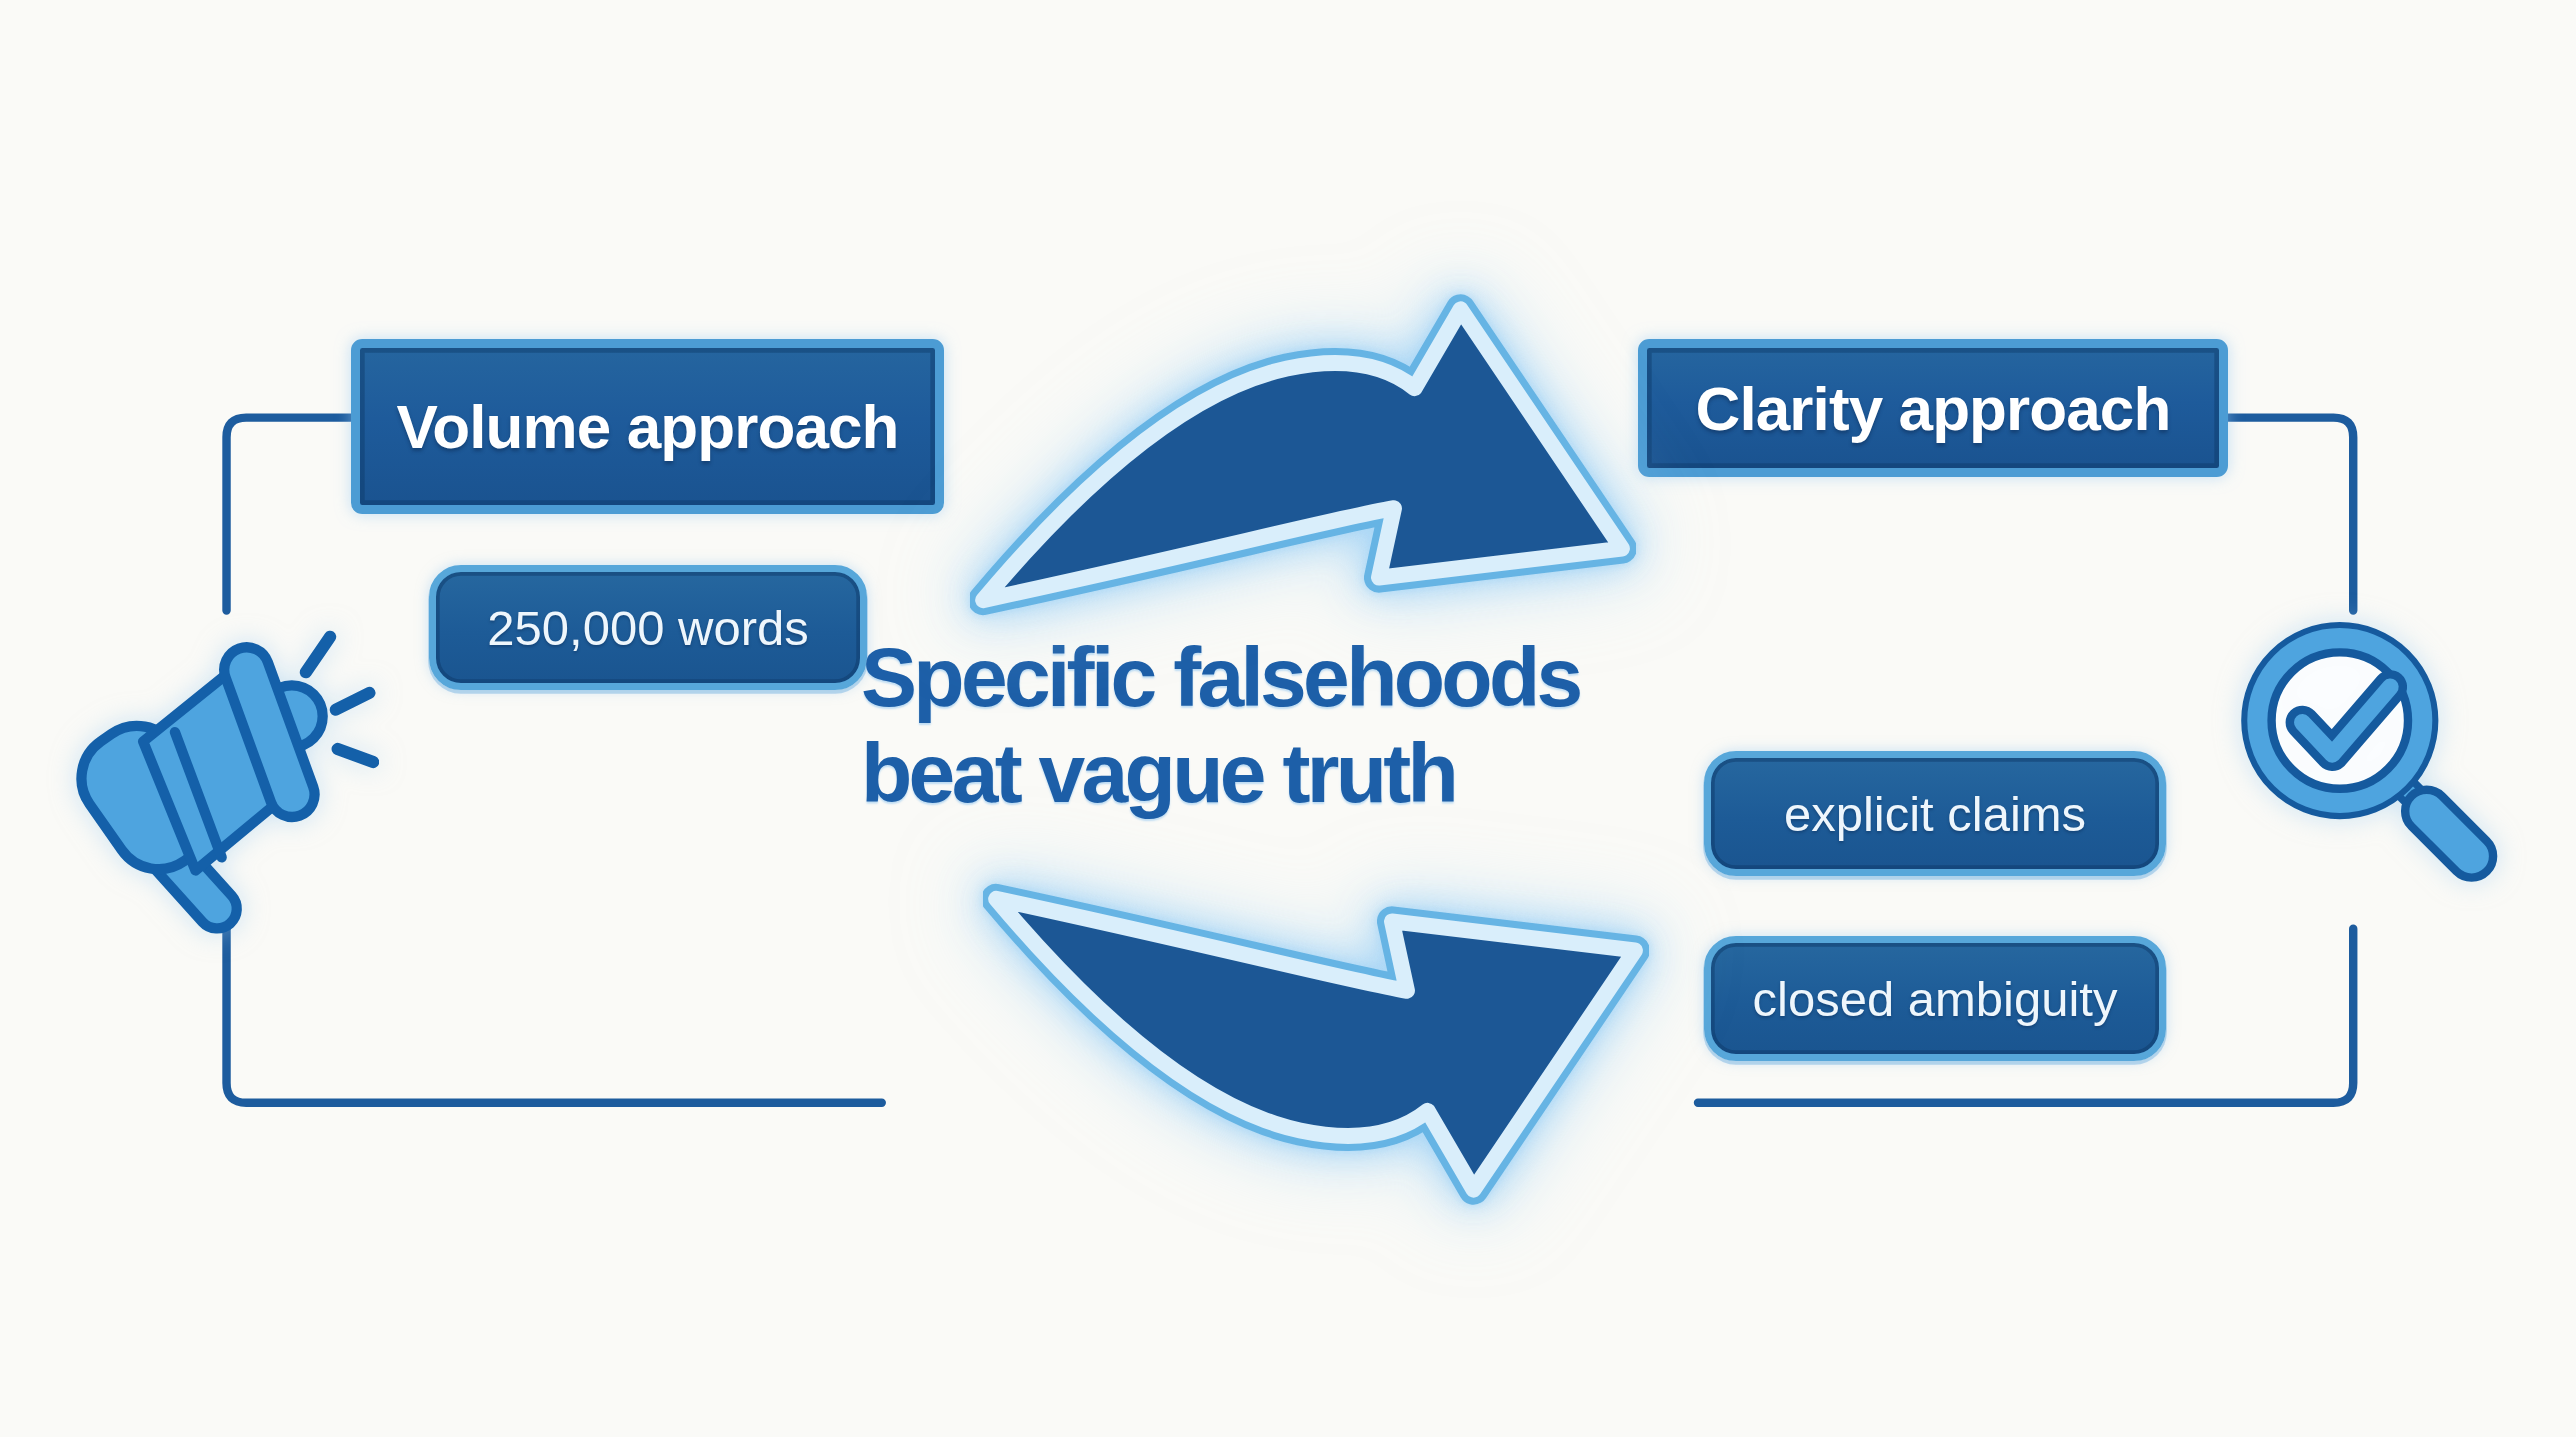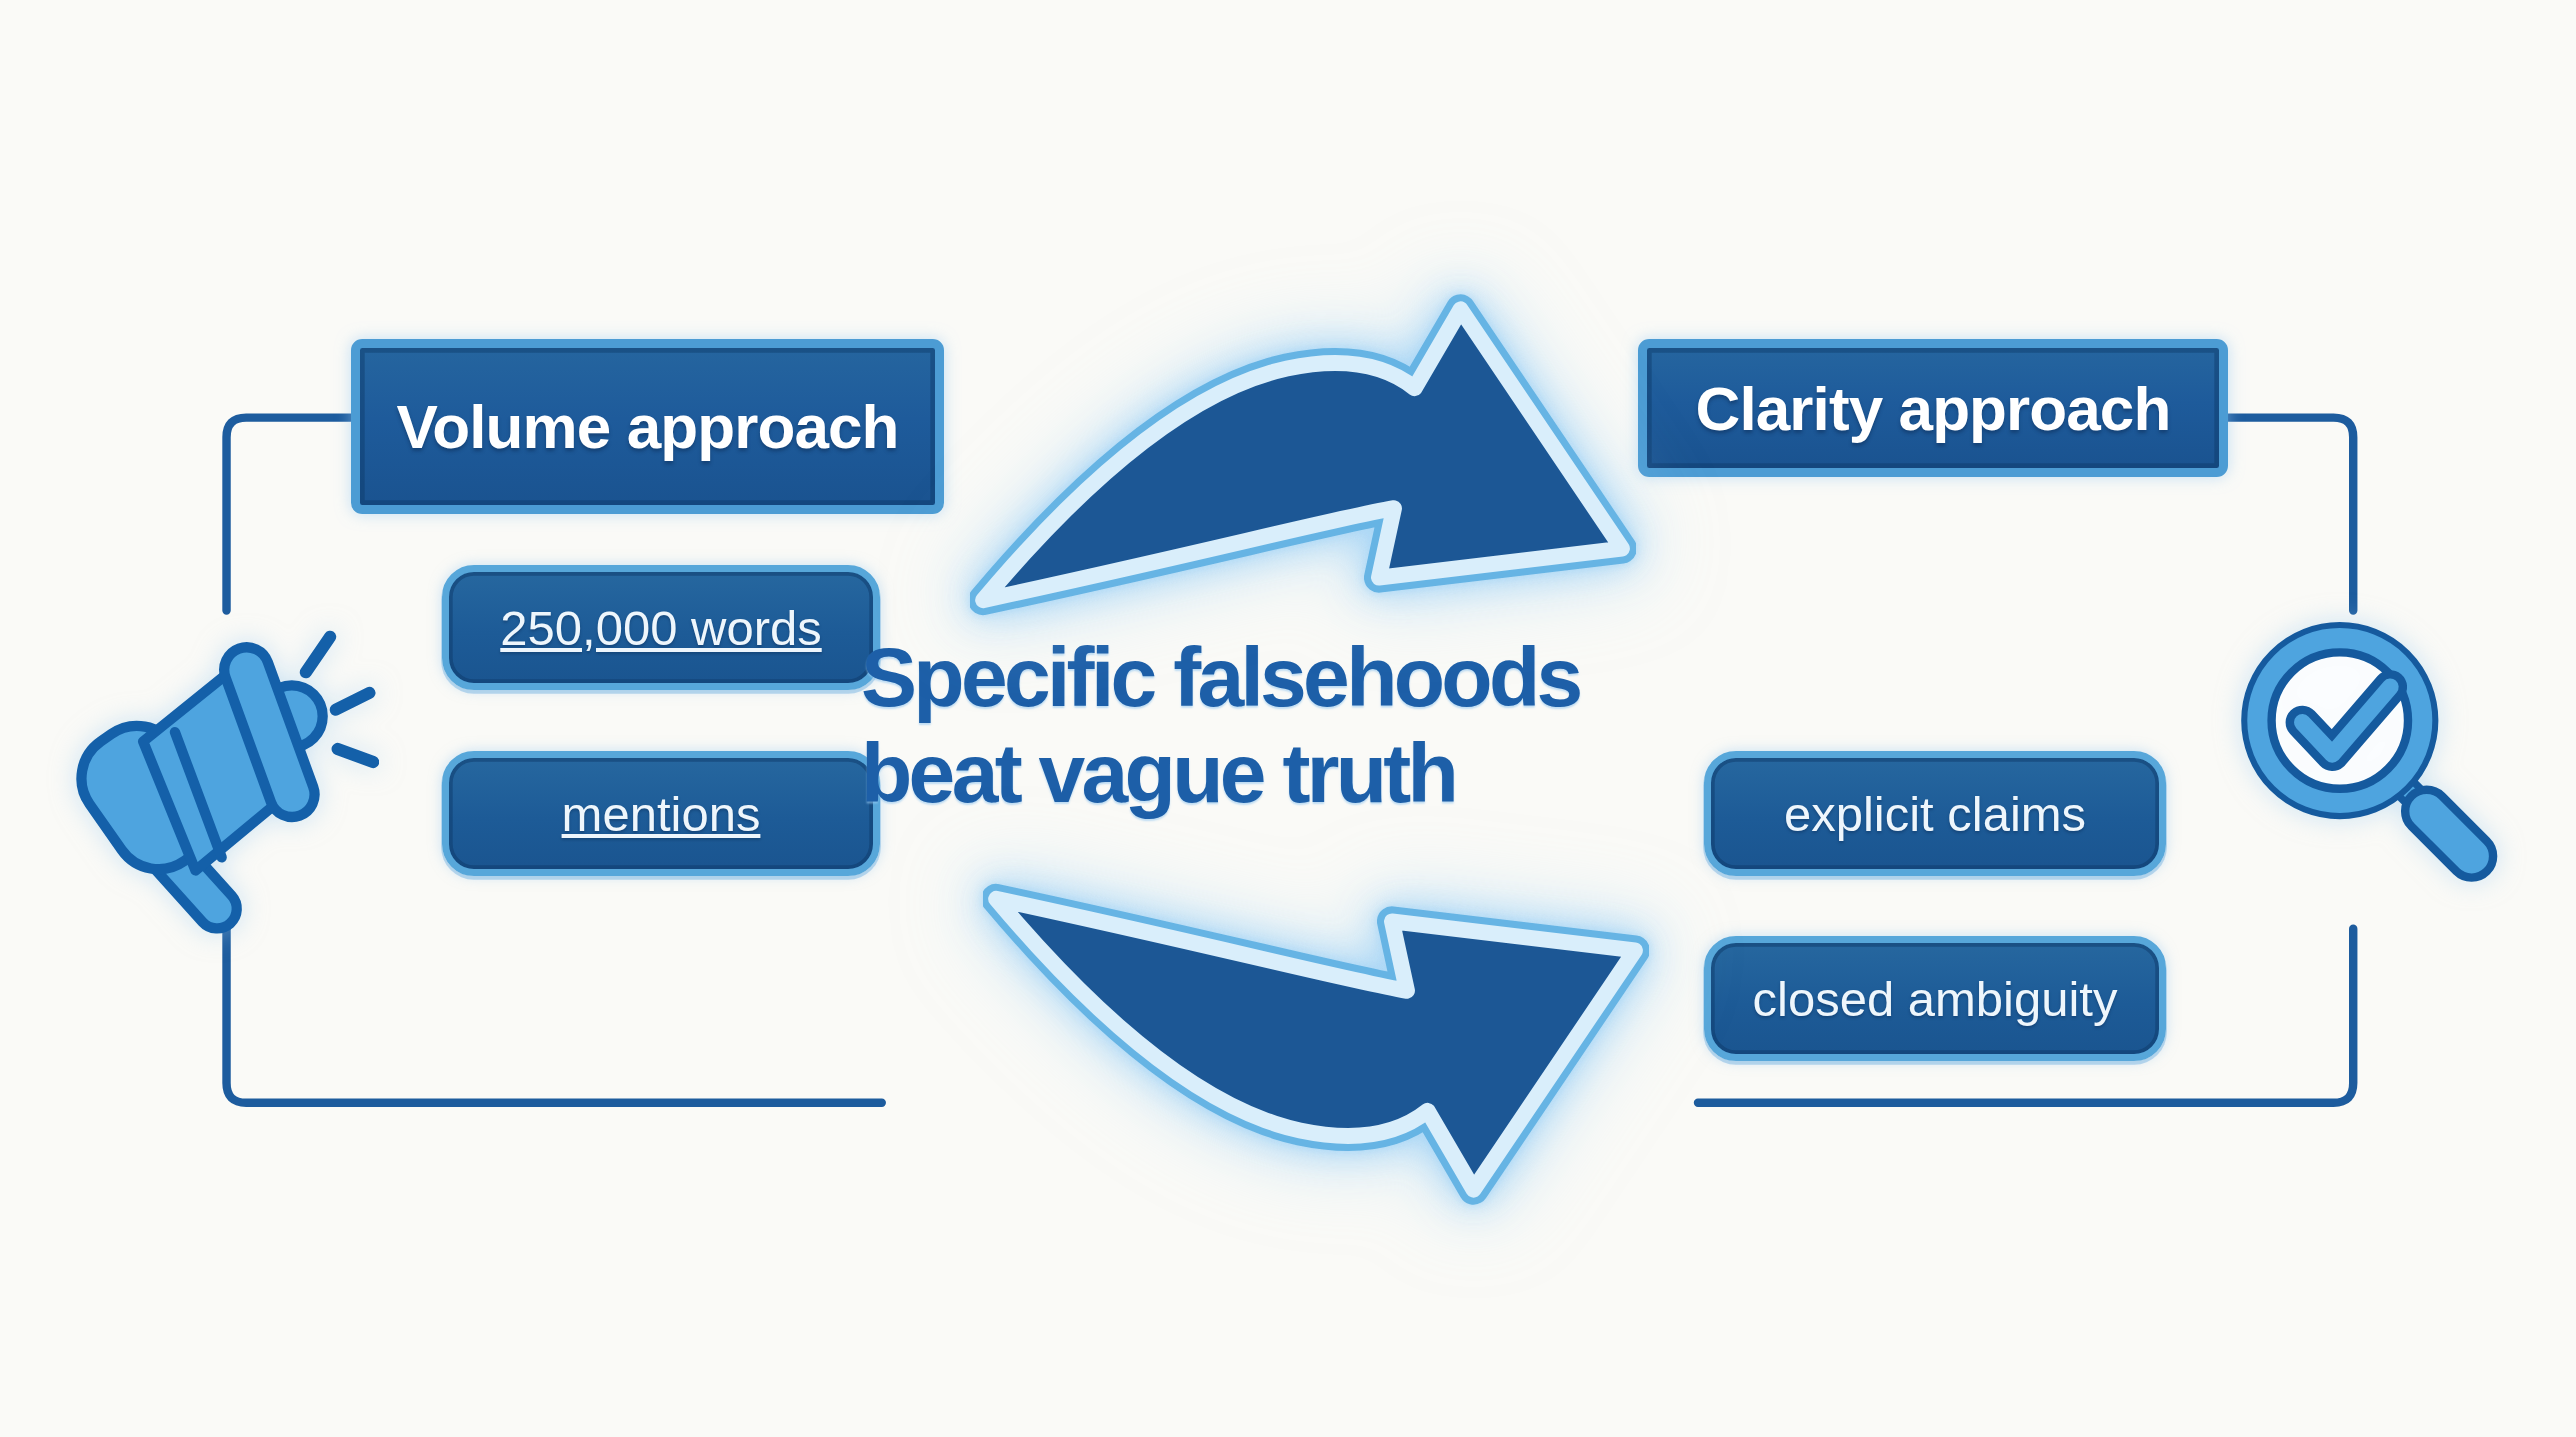--- a/index.html
+++ b/index.html
@@ -52,21 +52,21 @@
     background:linear-gradient(180deg,var(--pill-fill-top) 0%, #1d5b97 55%, var(--pill-fill-bottom) 100%);
     border:7.5px solid var(--panel-border);
     border-radius:32px;
     box-shadow:inset 0 0 0 3.7px rgba(14,58,105,.5), 0 2.8px 0 0.9px rgba(110,175,225,.45), 0 0 13px rgba(150,200,240,.5);
     display:flex;align-items:center;justify-content:center;
     color:var(--text-light);
     font-size:49px;
     text-shadow:0 1.9px 2.8px rgba(10,40,80,.4);
     white-space:nowrap;
   }
-  .pill-left{left:442px;width:438px;text-decoration:underline;}
+  .pill-left{left:429px;width:438px;}
   .pill-right{left:1704px;width:462px;}
   .row-0{top:565px;} .row-1{top:751px;} .row-2{top:936px;}
 
   .headline{
     position:absolute;
     left:861px;top:629px;width:856px;
     text-align:left;
     color:var(--headline-text);
     font-weight:bold;
     font-size:84px;
@@ -101,23 +101,20 @@
       <path d="M2380,446 H2493 Q2514,446 2514,467 V652"></path>
       <path d="M2514,992 V1157 Q2514,1178 2493,1178 H1814"></path>
     </g>
   </svg>
 
   <div class="header-box header-volume">
     <span>Volume approach</span>
   </div>
   <div class="pill pill-left row-0">
     <span>250,000 words</span>
-  </div>
-  <div class="pill pill-left row-1">
-    <span>mentions</span>
   </div>
 
   <div class="header-box header-clarity">
     <span>Clarity approach</span>
   </div>
   <div class="pill pill-right row-1">
     <span>explicit claims</span>
   </div>
   <div class="pill pill-right row-2">
     <span>closed ambiguity</span>

